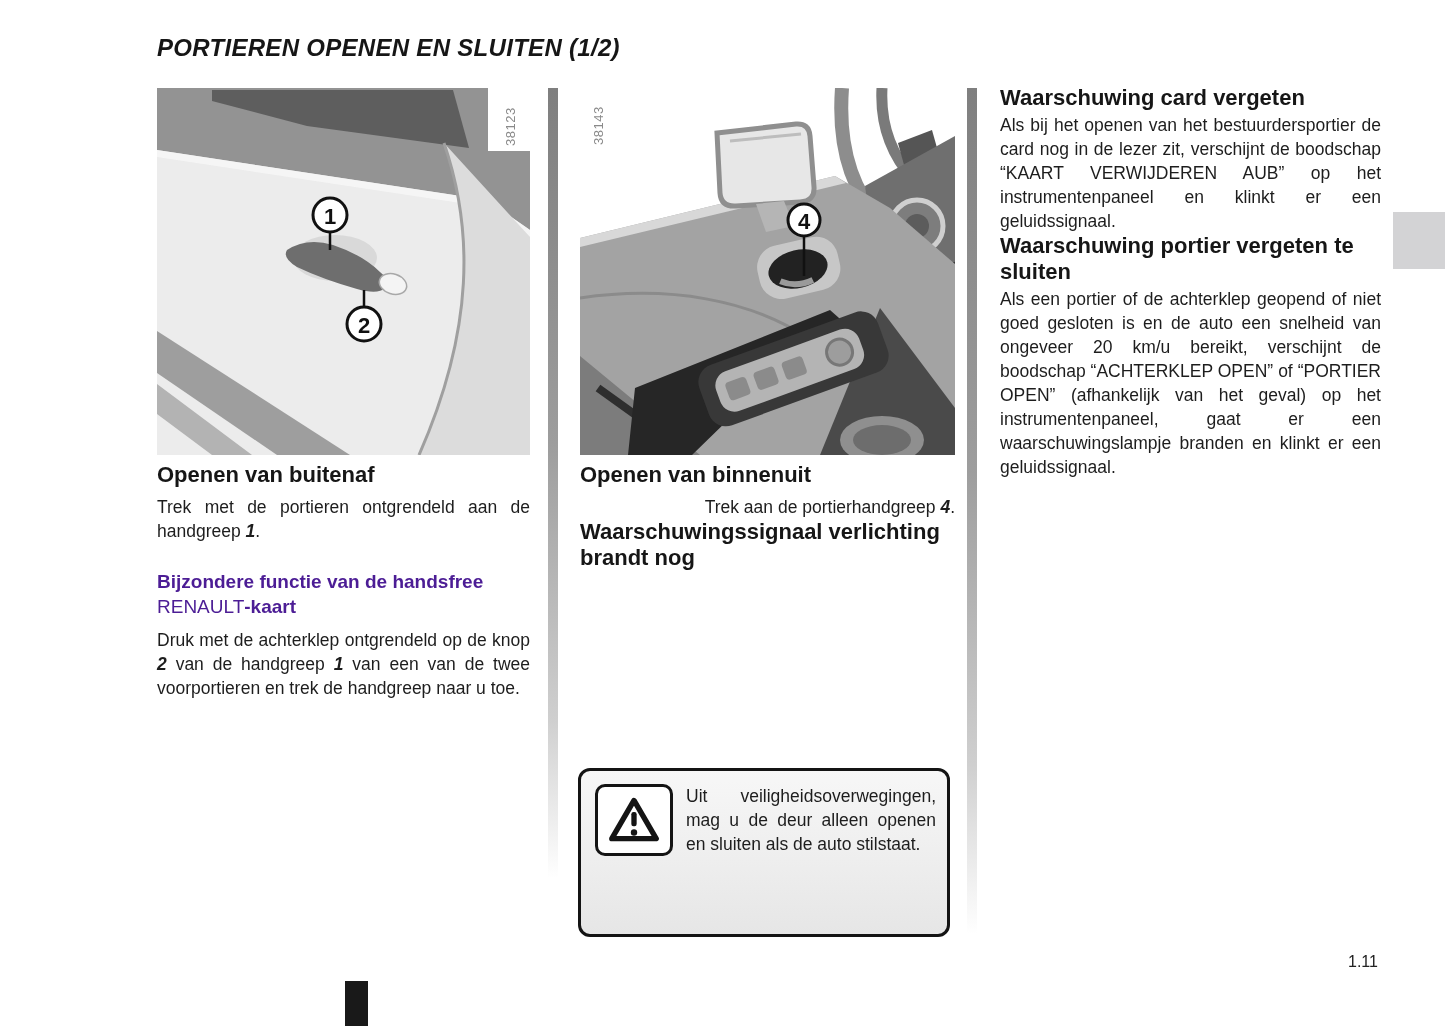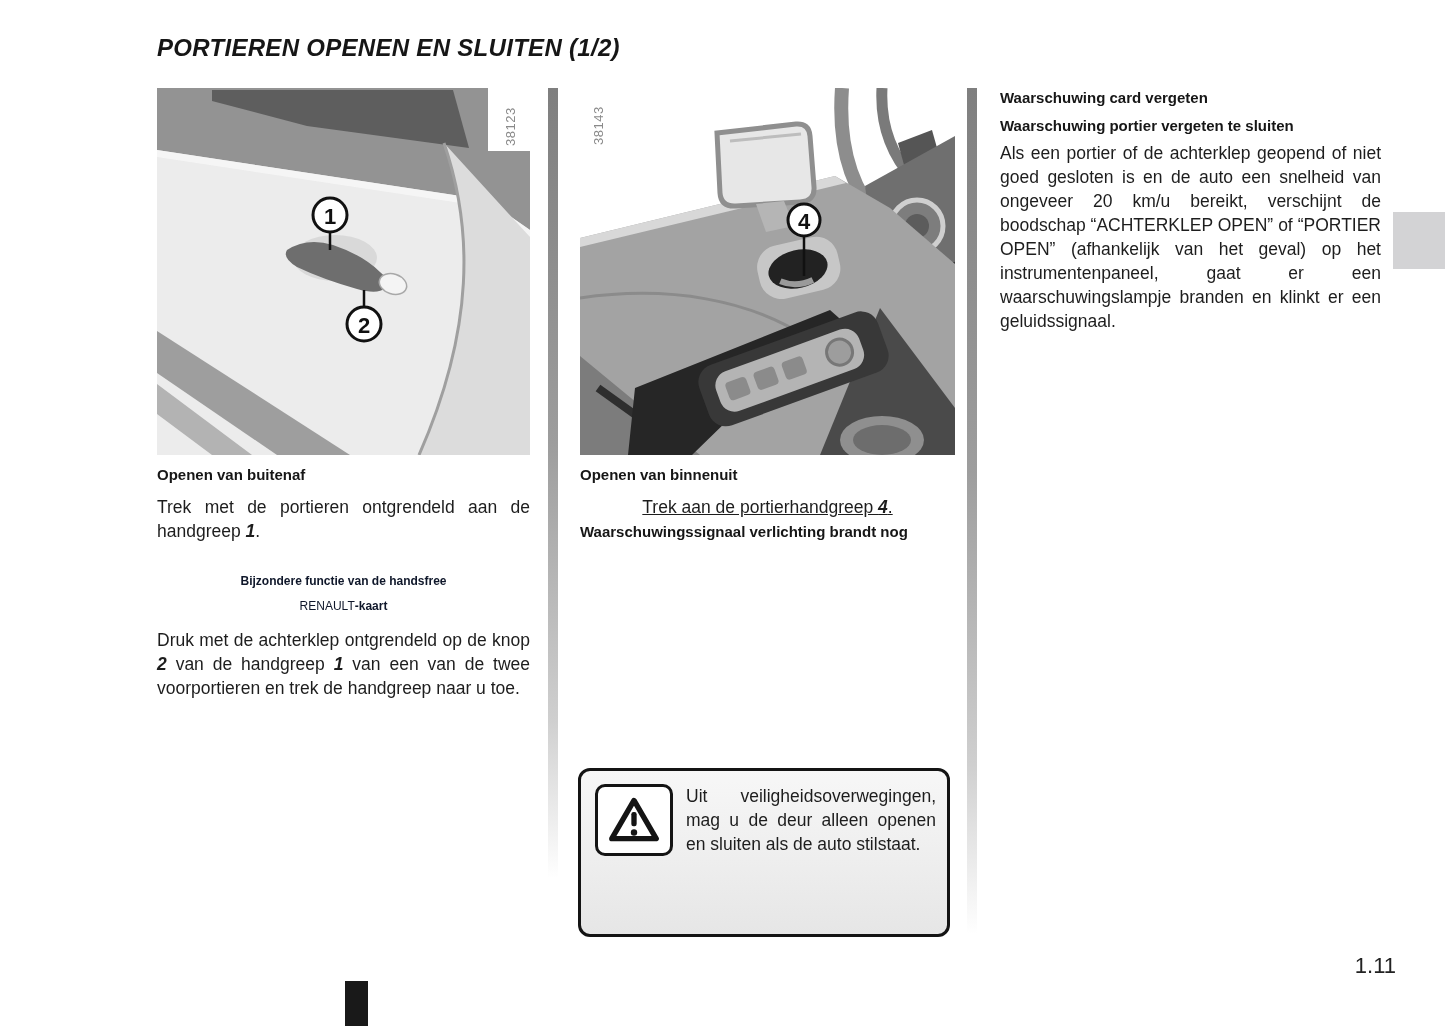--- a/index.html
+++ b/index.html
@@ -19,49 +19,49 @@
     position:absolute;top:88px;width:10px;
     background:linear-gradient(180deg,#7f7f7f 0%,#9d9d9d 45%,#cfcfcf 80%,rgba(255,255,255,0) 100%);
   }
   #divider-1{left:548px;height:790px;}
   #divider-2{left:967px;height:846px;}
   .col{position:absolute;}
   #col-left{left:157px;top:462px;width:373px;}
   #col-middle{left:580px;top:462px;width:375px;}
   #col-right{left:1000px;top:85px;width:381px;}
   h2.sec{
-    margin:0 0 7px 0;font-size:15px;line-height:26px;font-weight:700;color:#161616;
+    margin:0 0 7px 0;font-size:22px;line-height:26px;font-weight:700;color:#161616;
   }
   h2.tight{margin-bottom:2px;}
   h3.sub{
-    margin:26px 0 9px 0;font-size:12px;line-height:25px;font-weight:700;color:#0f172a;text-align:center;
+    margin:26px 0 9px 0;font-size:19px;line-height:25px;font-weight:700;color:#4c1d95;
   }
   h3.sub .brand{font-weight:400;}
   p.body{
     margin:0;font-size:17.5px;line-height:24px;text-align:justify;color:#1d1d1d;
   }
-  p.body.nojust{text-align:center;text-decoration:underline;}
+  p.body.nojust{text-align:right;}
   .num{font-weight:700;font-style:italic;}
   .gap-lg{margin-top:37px;}
   .warning-box{
     position:absolute;left:578px;top:768px;width:366px;height:163px;
     border:3px solid #141414;border-radius:12px;
     background:linear-gradient(180deg,#f7f7f7 0%,#ededed 60%,#e6e6e6 100%);
   }
   .warning-icon{
     position:absolute;left:14px;top:13px;width:72px;height:66px;
     border:3px solid #141414;border-radius:10px;background:#fff;
     display:flex;align-items:center;justify-content:center;
   }
   .warning-text{
     position:absolute;left:105px;top:13px;width:250px;
     font-size:17.5px;line-height:24px;text-align:justify;color:#1d1d1d;
   }
   .side-tab{position:absolute;left:1393px;top:212px;width:52px;height:57px;background:#d3d3d5;}
-  .page-number{position:absolute;left:1330px;top:953px;width:66px;font-size:22px;color:#222;text-align:right;}
+  .page-number{position:absolute;left:1330px;top:953px;width:66px;font-size:16px;color:#222;text-align:center;}
   .bottom-tab{position:absolute;left:345px;top:981px;width:23px;height:45px;background:#191919;}
   .photo-id-text{font-size:13px;fill:#8a8a8a;letter-spacing:.5px;}
   .callout-text{font-size:22px;font-weight:700;fill:#111;}
 </style>
 </head>
 <body>
 
 <div class="page">
 
   <div class="page-title">PORTIEREN OPENEN EN SLUITEN (1/2)</div>
@@ -146,20 +146,21 @@
   </div>
 
   <div class="col" id="col-middle">
     <h2 class="sec">Openen van binnenuit</h2>
     <p class="body nojust"><span>Trek aan de portierhandgreep </span><span class="num">4</span><span>.</span></p>
     <h2 class="sec tight gap-lg">Waarschuwingssignaal verlichting brandt nog</h2>
   </div>
 
   <div class="col" id="col-right">
     <h2 class="sec tight">Waarschuwing card vergeten</h2>
+    <p class="body">Als bij het openen van het bestuurderspor­tier de card nog in de lezer zit, verschijnt de boodschap “KAART VERWIJDEREN AUB” op het instrumentenpaneel en klinkt er een geluidssignaal.</p>
     <h2 class="sec tight gap-lg">Waarschuwing portier vergeten te sluiten</h2>
     <p class="body">Als een portier of de achterklep geopend of niet goed gesloten is en de auto een snel­heid van ongeveer 20 km/u bereikt, ver­schijnt de boodschap “ACHTERKLEP OPEN” of “PORTIER OPEN” (afhankelijk van het geval) op het instrumentenpaneel, gaat er een waarschuwingslampje branden en klinkt er een geluidssignaal.</p>
   </div>
 
   <div class="warning-box">
     <div class="warning-icon">
       <svg viewBox="0 0 60 54" width="54" height="48">
         <path d="M30,5 L55,48 L5,48 Z" fill="none" stroke="#141414" stroke-width="6" stroke-linejoin="round"></path>
         <rect x="27" y="18" width="6" height="16" rx="2.5" fill="#141414"></rect>
         <circle cx="30" cy="41" r="3.6" fill="#141414"></circle>

